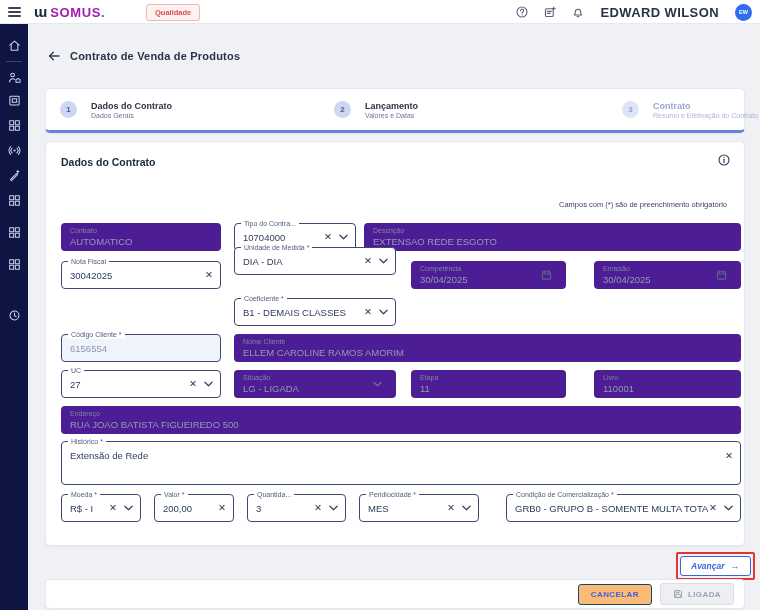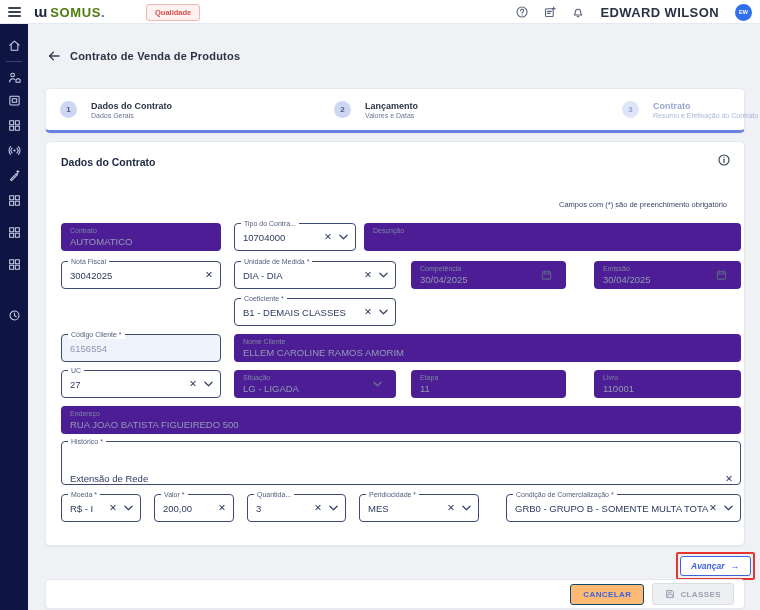--- a/index.html
+++ b/index.html
@@ -8,21 +8,21 @@
   svg { display:block; }
 
   
   .topbar { position:absolute; left:0; top:0; width:760px; height:24px; background:#fff;
             border-bottom:1px solid #e7e9f0; z-index:5; }
   .hamburger { position:absolute; left:8px; top:7px; width:13px; height:10px; display:flex;
                flex-direction:column; justify-content:space-between; cursor:pointer; }
   .hamburger span { height:1.6px; background:#3a4254; border-radius:1px; }
   .logo { position:absolute; left:34px; top:3px; display:flex; align-items:baseline; }
   .logo-mark { font-size:15px; font-weight:800; color:#1c2742; margin-right:3px; line-height:18px; }
-  .logo-text { font-size:13px; font-weight:800; letter-spacing:.6px; color:#4d7c0f; text-transform:uppercase; }
+  .logo-text { font-size:13px; font-weight:800; letter-spacing:.6px; color:#a21caf; text-transform:uppercase; }
   .logo-dot { font-size:13px; font-weight:800; color:#3d63dd; }
   .env-badge { position:absolute; left:146px; top:4px; font-size:7.5px; font-weight:700; color:#d5504d;
                background:#fdf1f1; border:1px solid #efb7b4; border-radius:3px; padding:3px 8px; }
   .topbar-right { position:absolute; right:8px; top:0; height:24px; display:flex; align-items:center; gap:16px; }
   .tb-icon { width:12px; height:12px; color:#5a637c; cursor:pointer; }
   .tb-icon svg { width:12px; height:12px; stroke:currentColor; fill:none; stroke-width:1.1; stroke-linecap:round; stroke-linejoin:round; }
   .username { font-size:13px; font-weight:700; color:#2a3346; letter-spacing:.4px; }
   .avatar { width:17px; height:17px; border-radius:50%; background:#2f6fed; color:#fff; font-size:5.5px;
             font-weight:700; display:flex; align-items:center; justify-content:center; cursor:pointer; }
 
@@ -73,21 +73,21 @@
   .ff { background:#4c1d95; }
   .ff .lab { position:absolute; top:4px; left:9px; font-size:7px; color:#7e87a1; white-space:nowrap; }
   .ff .val { position:absolute; bottom:4px; left:9px; right:22px; font-size:9.5px; color:#939cb2;
              white-space:nowrap; overflow:hidden; }
   .ff .ics { position:absolute; right:7px; top:50%; transform:translateY(-50%); color:#5c667f; }
   .ff .chev path { stroke:#6b7490; }
   .cal { width:11px; height:11px; }
   .cal path, .cal rect { stroke:#5c667f; fill:none; stroke-width:1.1; stroke-linecap:round; }
   .bf { background:#eef3fc; }
   .bf .val { color:#8f98ae; }
-  .ta { height:44px; align-items:flex-end; }
+  .ta { height:44px; align-items:flex-start; }
   .ta .val { padding-top:8px; }
   .ta .ics { padding-top:9px; }
 
   
   .avancar-annotation { position:absolute; left:648px; top:528px; border:2px solid #e53531; border-radius:2px; padding:2px; }
   .avancar-btn { display:flex; align-items:center; gap:6px; background:#fff; border:1.5px solid #3d63dd;
                  border-radius:3px; color:#3d63dd; font-size:8.5px; font-weight:700; padding:4px 10px; cursor:pointer;
                  font-family:inherit;font-style:italic; }
   .avancar-arrow { font-size:9px; }
 
@@ -273,30 +273,31 @@
         <span class="val">10704000</span>
         <span class="ics">
             <span class="clear">✕</span>
             <svg class="chev" viewBox="0 0 10 6">
               <path d="M1 1l4 4 4-4"></path>
             </svg>
           </span>
       </div>
       <div class="f ff" style="left:318px;top:81px;width:377px">
         <span class="lab">Descrição</span>
+        <span class="val">EXTENSAO REDE ESGOTO</span>
       </div>
 
       <div class="f of" style="left:15px;top:119px;width:160px">
         <span class="lab">Nota Fiscal</span>
         <span class="val">30042025</span>
         <span class="ics">
             <span class="clear">✕</span>
           </span>
       </div>
-      <div class="f of" style="left:188px;top:119px;width:162px">
+      <div class="f of" style="left:188px;top:105px;width:162px">
         <span class="lab">Unidade de Medida *</span>
         <span class="val">DIA - DIA</span>
         <span class="ics">
             <span class="clear">✕</span>
             <svg class="chev" viewBox="0 0 10 6">
               <path d="M1 1l4 4 4-4"></path>
             </svg>
           </span>
       </div>
       <div class="f ff" style="left:365px;top:119px;width:155px">
@@ -438,18 +439,18 @@
     </div>
 
     <div class="card footer-bar">
       <button class="btn btn-cancel">CANCELAR</button>
       <button class="btn btn-save">
         <svg class="save-icon" viewBox="0 0 12 12">
             <path d="M1.8 2.3a.5.5 0 0 1 .5-.5h6.4l1.5 1.6v6.3a.5.5 0 0 1-.5.5H2.3a.5.5 0 0 1-.5-.5z"></path>
             <rect x="3.6" y="1.8" width="3.6" height="2.6"></rect>
             <rect x="3.3" y="6.4" width="5.4" height="3.8"></rect>
           </svg>
-        <span>CLASSES</span>
+        <span>LIGADA</span>
       </button>
     </div>
 
   </div>
 </div>
 
 </body></html>

